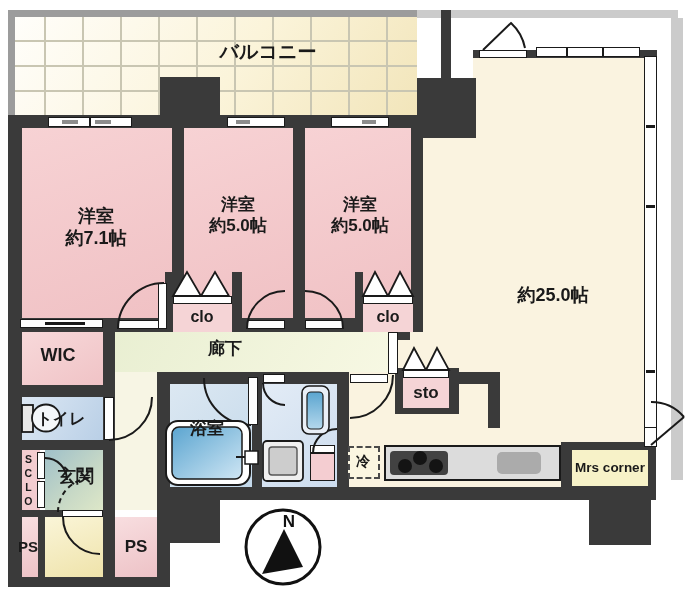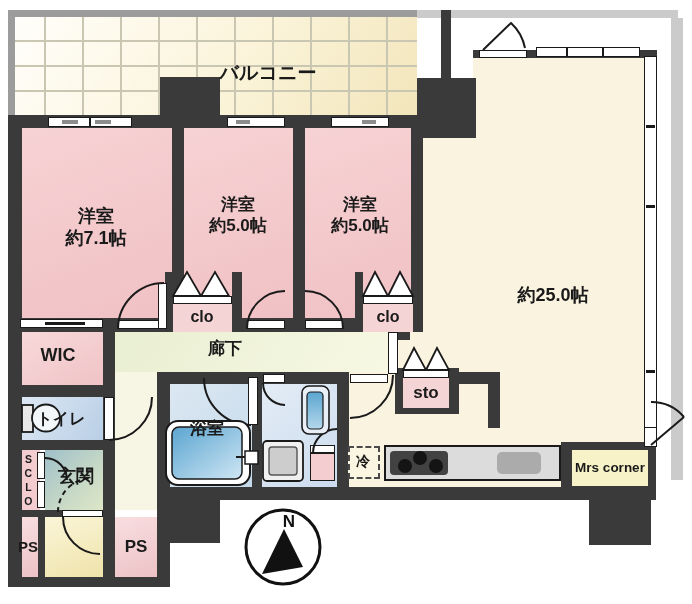--- a/index.html
+++ b/index.html
@@ -204,21 +204,21 @@
       <circle cx="405" cy="466" r="7"></circle>
         <circle cx="420" cy="458" r="7"></circle>
         <circle cx="436" cy="466" r="7"></circle>
     </g>
 
     <circle cx="283" cy="547" r="37" fill="#ffffff" stroke="#111" stroke-width="3"></circle>
     <polygon points="284,529 262,574 303,567" fill="#111"></polygon>
     <text x="289" y="527" text-anchor="middle" font-size="17" font-weight="bold" fill="#111">N</text>
   </svg>
 
-  <div class="lbl" style="left:268px;top:73px;font-size:19px;">バルコニー</div>
+  <div class="lbl" style="left:268px;top:52px;font-size:19px;">バルコニー</div>
   <div class="lbl" style="left:96px;top:228px;font-size:18px;">
     <div>洋室</div>
     <div>約7.1帖</div>
   </div>
   <div class="lbl" style="left:238px;top:216px;font-size:17px;">
     <div>洋室</div>
     <div>約5.0帖</div>
   </div>
   <div class="lbl" style="left:360px;top:216px;font-size:17px;">
     <div>洋室</div>

